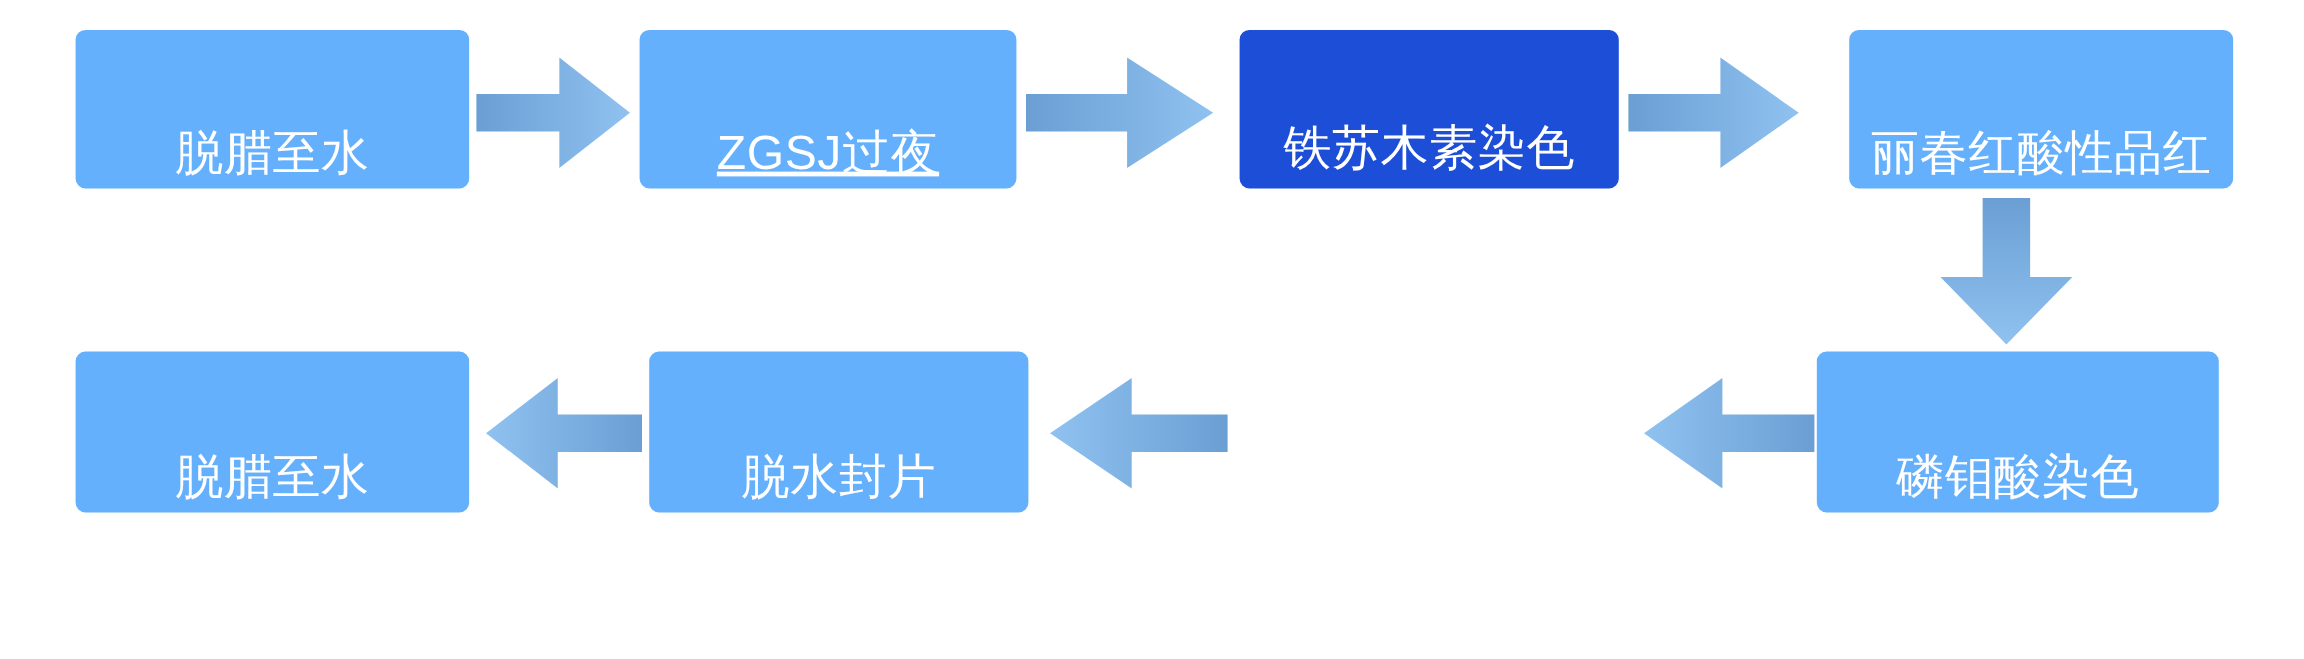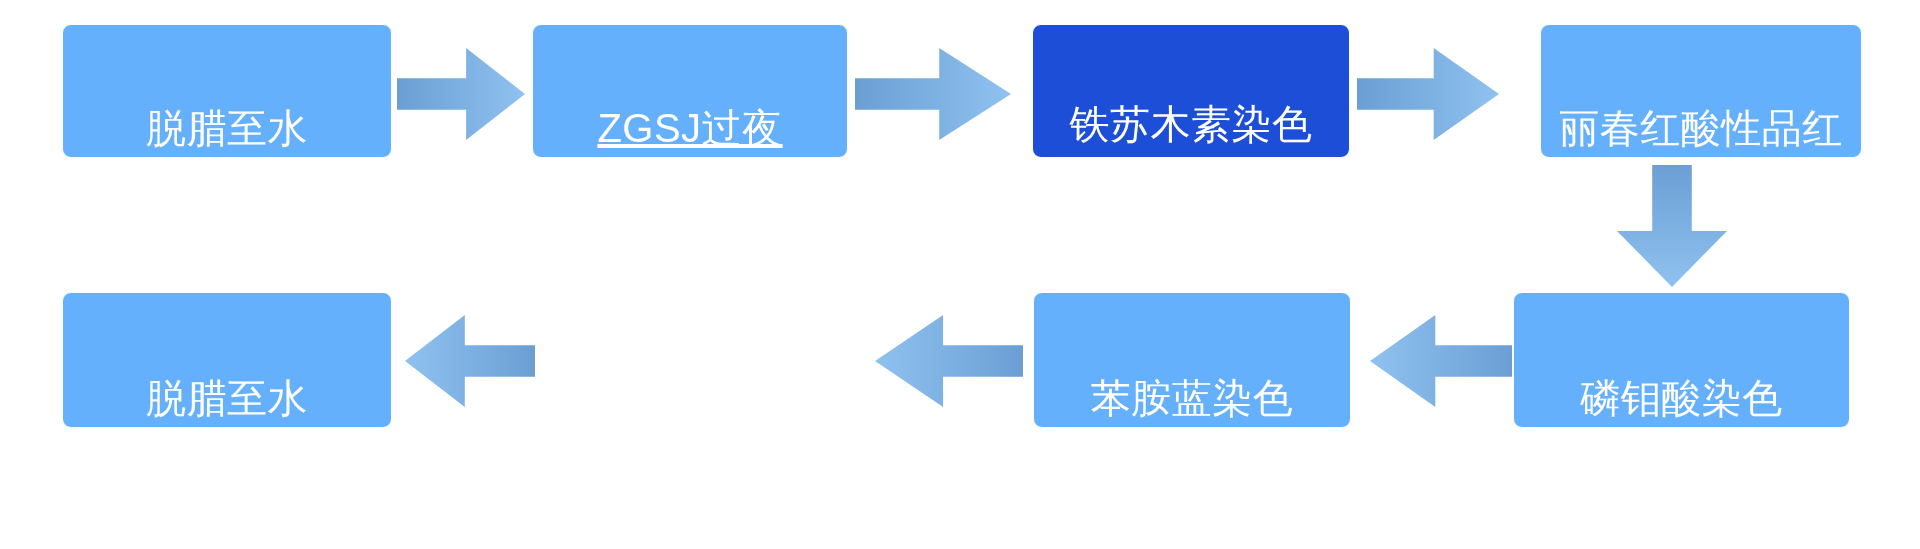--- a/index.html
+++ b/index.html
@@ -66,24 +66,24 @@
   </div>
 
   <div class="node" style="left: 1540px; top: 24px; width: 322px; height: 134px; background: rgb(100, 176, 252); border-color: rgb(253, 254, 255); color: rgb(255, 255, 255); border-radius: 9px;">
     <span>丽春红酸性品红</span>
   </div>
 
   <div class="node" style="left: 1513px; top: 292px; width: 337px; height: 136px; background: rgb(100, 176, 252); border-color: rgb(253, 254, 255); color: rgb(255, 255, 255); border-radius: 9px;">
     <span>磷钼酸染色</span>
   </div>
 
-  <div class="node" style="left: 1033px; top: 292px; width: 318px; height: 136px; background: rgb(100, 176, 252); border-color: rgb(253, 254, 255); color: rgb(255, 255, 255); border-radius: 9px;">
-    <span>苯胺蓝染色</span>
+
+  <div class="node" style="left: 540px; top: 292px; width: 318px; height: 136px; background: rgb(100, 176, 252); border-color: rgb(253, 254, 255); color: rgb(255, 255, 255); border-radius: 9px;">
+    <span>脱水封片</span>
   </div>
-
 
   <div class="node" style="left: 62px; top: 292px; width: 330px; height: 136px; background: rgb(100, 176, 252); border-color: rgb(253, 254, 255); color: rgb(255, 255, 255); border-radius: 9px;">
     <span>脱腊至水</span>
   </div>
 
   <div class="arrow" style="left: 397px; top: 48px; width: 128px; height: 92px;">
       <svg viewBox="0 0 128 92" preserveAspectRatio="none">
         <defs>
           <linearGradient id="ag0" x1="0" y1="0" x2="1" y2="0">
             <stop offset="0%" stop-color="#6b9fd4"></stop>

